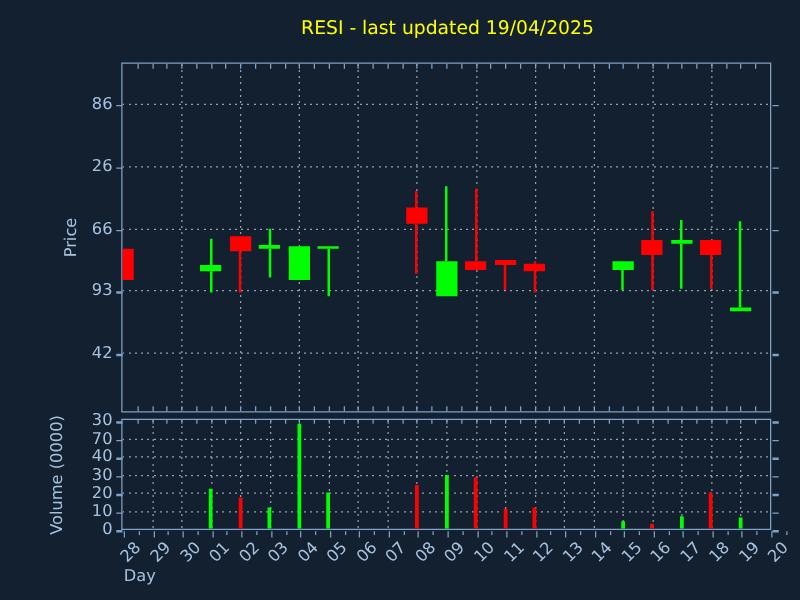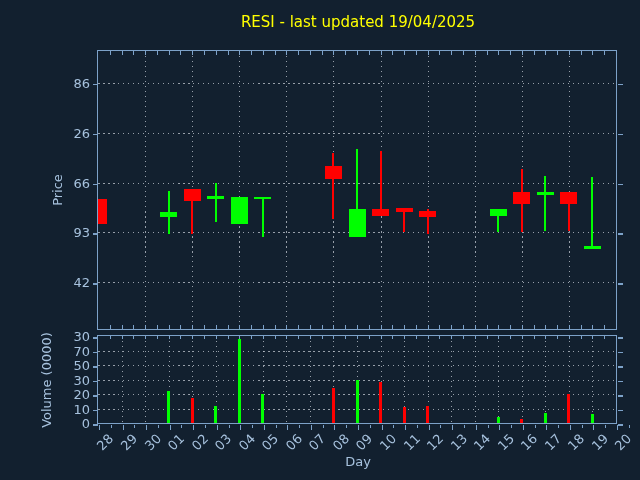--- a/index.html
+++ b/index.html
@@ -31,21 +31,21 @@
   .ytick-label{
     position:absolute;width:44px;text-align:right;
     font-size:13px;color:#a7c2de;line-height:15px;
   }
   .xtick-label{
     position:absolute;font-size:13px;color:#a7c2de;white-space:nowrap;
     transform-origin:100% 0;transform:rotate(-45deg);
   }
   .axis-label{position:absolute;font-size:13px;color:#a7c2de;}
   .axis-label.rot{transform:translate(-50%,-50%) rotate(-90deg);white-space:nowrap;}
-  #day-label{left:99px;top:454px;width:518px;text-align:center;}
+  #day-label{left:99px;top:454px;width:518px;text-align:left;}
 </style>
 </head>
 <body>
 
 <div class="chart-title">RESI - last updated 19/04/2025</div>
 
 <div id="price-plot" class="plot">
     <div class="grid-h" style="top: 231.389px;"></div>
     <div class="grid-h" style="top: 181.449px;"></div>
     <div class="grid-h" style="top: 131.509px;"></div>
@@ -327,21 +327,21 @@
 <div class="tick" style="left: 618px; top: 424px; width: 5px; height: 1.5px;"></div>
 <div class="ytick-label" style="right: 550px; top: 401.5px;">10</div>
 <div class="tick" style="left: 93px; top: 409.5px; width: 5px; height: 1.5px;"></div>
 <div class="tick" style="left: 618px; top: 409.5px; width: 5px; height: 1.5px;"></div>
 <div class="ytick-label" style="right: 550px; top: 387px;">20</div>
 <div class="tick" style="left: 93px; top: 395px; width: 5px; height: 1.5px;"></div>
 <div class="tick" style="left: 618px; top: 395px; width: 5px; height: 1.5px;"></div>
 <div class="ytick-label" style="right: 550px; top: 372.5px;">30</div>
 <div class="tick" style="left: 93px; top: 380.5px; width: 5px; height: 1.5px;"></div>
 <div class="tick" style="left: 618px; top: 380.5px; width: 5px; height: 1.5px;"></div>
-<div class="ytick-label" style="right: 550px; top: 358px;">50</div>
+<div class="ytick-label" style="right: 550px; top: 358px;">40</div>
 <div class="tick" style="left: 93px; top: 366px; width: 5px; height: 1.5px;"></div>
 <div class="tick" style="left: 618px; top: 366px; width: 5px; height: 1.5px;"></div>
 <div class="ytick-label" style="right: 550px; top: 343.5px;">70</div>
 <div class="tick" style="left: 93px; top: 351.5px; width: 5px; height: 1.5px;"></div>
 <div class="tick" style="left: 618px; top: 351.5px; width: 5px; height: 1.5px;"></div>
 <div class="ytick-label" style="right: 550px; top: 329px;">30</div>
 <div class="tick" style="left: 93px; top: 337px; width: 5px; height: 1.5px;"></div>
 <div class="tick" style="left: 618px; top: 337px; width: 5px; height: 1.5px;"></div>
 <div class="tick" style="left: 99px; top: 425px; width: 1px; height: 5px;"></div>
 <div class="tick" style="left: 110.773px; top: 425px; width: 1px; height: 3px;"></div>

